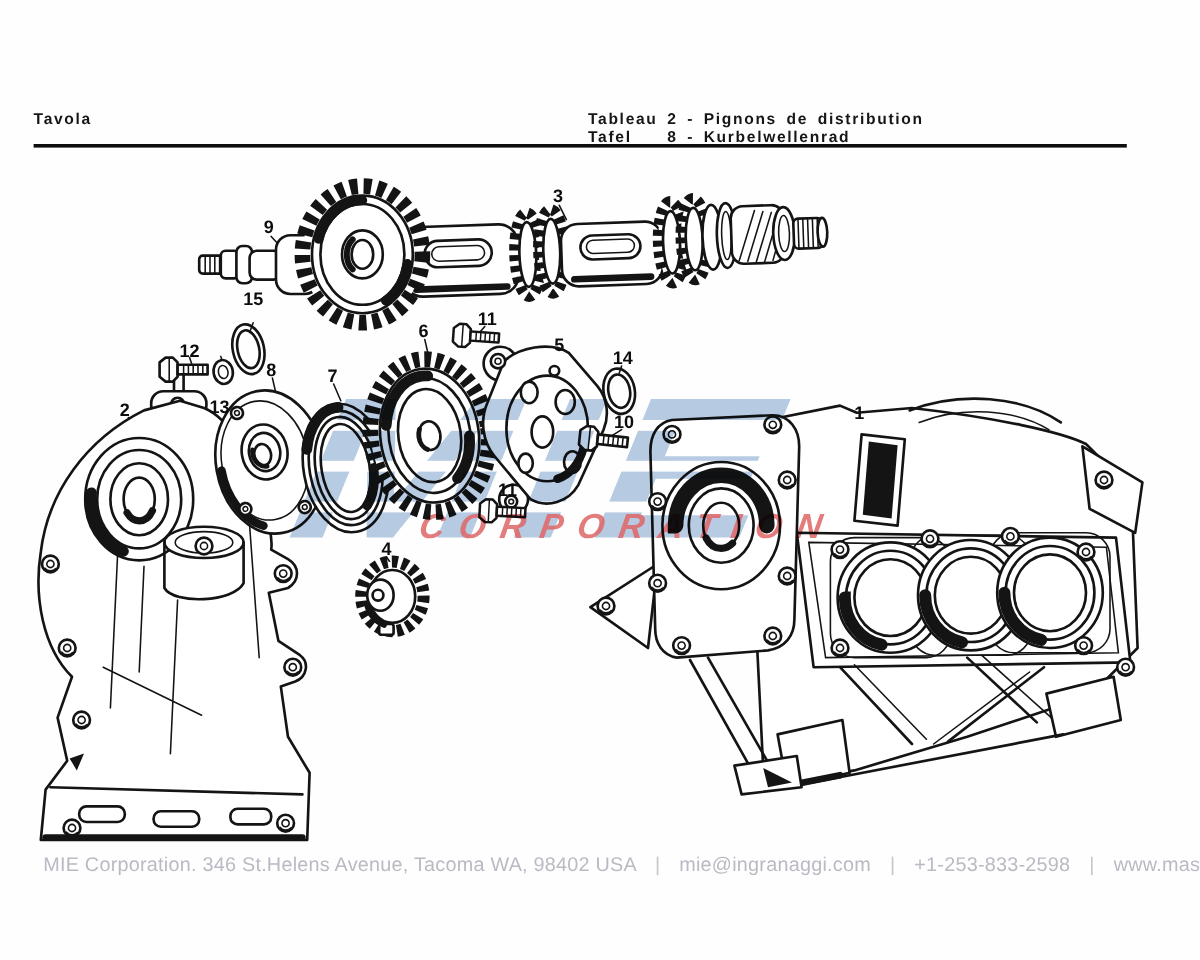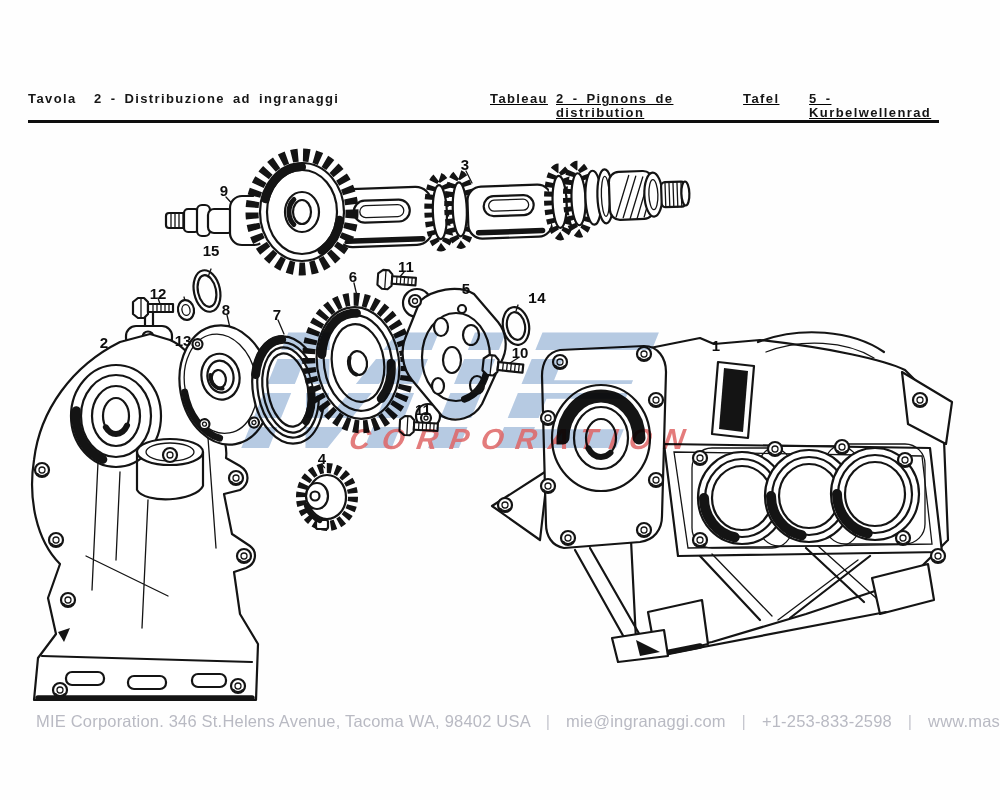--- a/index.html
+++ b/index.html
@@ -2,23 +2,23 @@
 <html><head>
 <meta charset="utf-8">
 <style>
   html,body{margin:0;padding:0;}
   body{width:1000px;height:800px;background:#ffffff;position:relative;overflow:hidden;
        font-family:"Liberation Sans",sans-serif;}
   .page{position:absolute;inset:0;background:#fefefe;}
 
   
   .hdr{position:absolute;top:92px;left:28px;width:912px;display:flex;}
-  .hcol{display:flex;flex-direction:row;gap:1px;}
+  .hcol{display:flex;flex-direction:column;gap:1px;}
   .hcol.left{width:462px;}
-  .hcol.right{width:450px;text-decoration:underline;}
+  .hcol.right{width:450px;}
   .hrow{display:flex;font-size:13px;font-weight:700;color:#161616;
         letter-spacing:1.4px;word-spacing:3px;line-height:14px;}
   .hlabel{display:inline-block;width:66px;flex:none;}
   .hrule{position:absolute;top:120px;left:28px;width:911px;height:3px;background:#0e0e0e;}
 
   
   svg.diagram{position:absolute;left:0;top:0;}
   .ln{fill:none;stroke:#141414;stroke-width:2.2;stroke-linecap:round;stroke-linejoin:round;}
   .wh{fill:#ffffff;stroke:#141414;stroke-width:2.2;stroke-linejoin:round;}
   .bk{fill:#141414;stroke:none;}
@@ -48,31 +48,30 @@
 </style>
 </head>
 <body>
 
 <div class="page">
 
   <div class="hdr">
     <div class="hcol left">
       <div class="hrow">
         <span class="hlabel">Tavola</span>
-        <span>2 - Distribuzione ad ingranaggi</span>
       </div>
     </div>
     <div class="hcol right">
       <div class="hrow">
         <span class="hlabel">Tableau</span>
         <span>2 - Pignons de distribution</span>
       </div>
       <div class="hrow">
         <span class="hlabel">Tafel</span>
-        <span>5 - Kurbelwellenrad</span>
+        <span>8 - Kurbelwellenrad</span>
       </div>
     </div>
   </div>
   <div class="hrule"></div>
 
   <svg class="diagram" width="1000" height="800" viewBox="0 0 1000 800">
     <defs>
       <g id="boltS">
         <polygon class="wh" points="-15,-6 -10,-10 -4,-10 0,-6 0,6 -4,10 -10,10 -15,6"></polygon>
         <path class="th" d="M-7,-10 V10"></path>
@@ -357,21 +356,21 @@
       <span class="callout" style="left: 224px; top: 190px;">9</span>
       <span class="callout" style="left: 465px; top: 164px;">3</span>
       <span class="callout" style="left: 211px; top: 250px;">15</span>
       <span class="callout" style="left: 158px; top: 293px;">12</span>
       <span class="callout" style="left: 183px; top: 292px; margin-top: 48px;">13</span>
       <span class="callout" style="left: 226px; top: 309px;">8</span>
       <span class="callout" style="left: 277px; top: 314px;">7</span>
       <span class="callout" style="left: 353px; top: 276px;">6</span>
       <span class="callout" style="left: 406px; top: 266px;">11</span>
       <span class="callout" style="left: 466px; top: 288px;">5</span>
-      <span class="callout" style="left: 537px; top: 299px; font-family: Liberation Mono, monospace;">14</span>
+      <span class="callout" style="left: 519px; top: 299px;">14</span>
       <span class="callout" style="left: 520px; top: 352px;">10</span>
       <span class="callout" style="left: 423px; top: 409px;">11</span>
       <span class="callout" style="left: 104px; top: 342px;">2</span>
       <span class="callout" style="left: 322px; top: 458px;">4</span>
       <span class="callout" style="left: 716px; top: 345px;">1</span>
     </div>
 
   <div class="wm">
     <div class="wm-mie" style="color: rgb(165, 190, 221);">MIE</div>
     <div class="wm-stripe" style="top:350px"></div>

